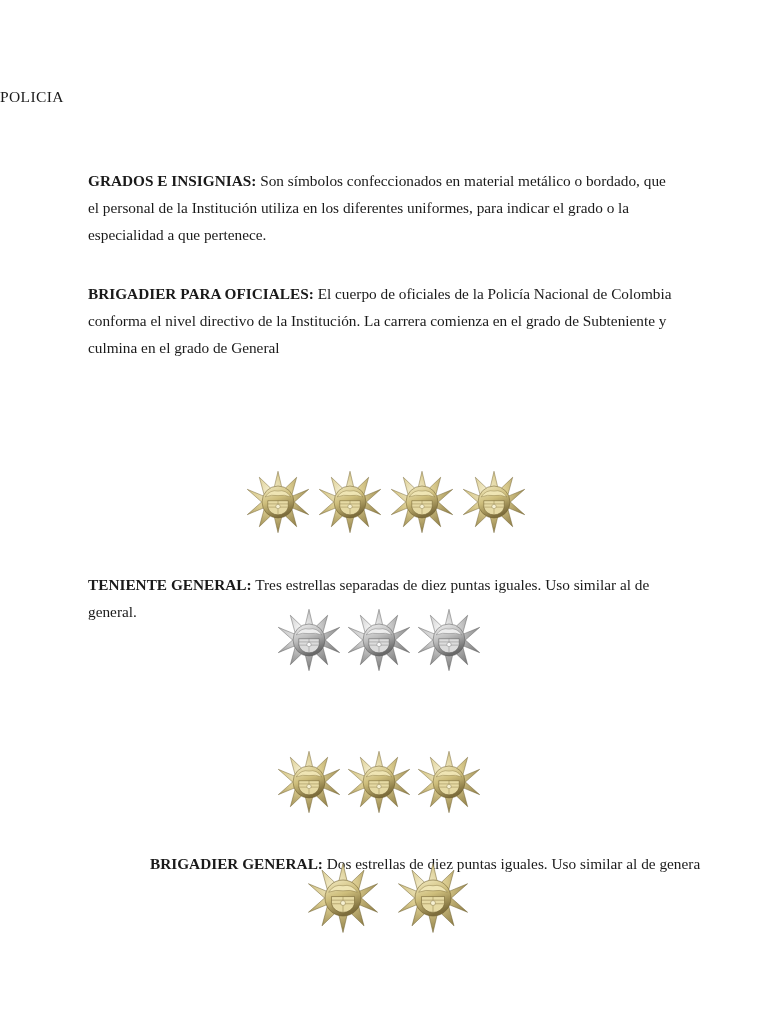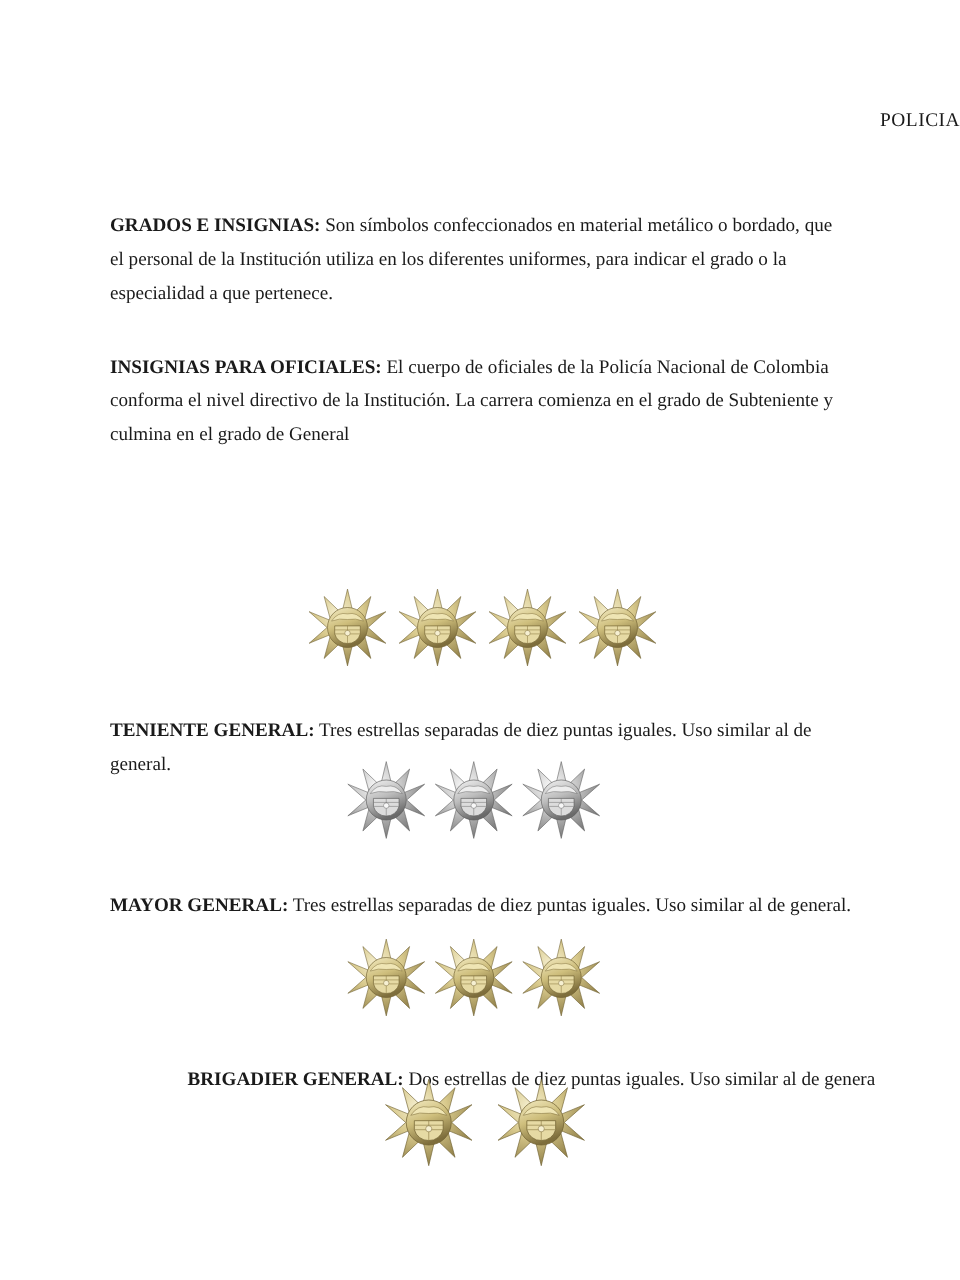--- a/index.html
+++ b/index.html
@@ -20,21 +20,21 @@
     width: 768px;
     height: 1024px;
     background: #ffffff;
     box-sizing: border-box;
   }
   .doc-title {
     position: absolute;
     left: 0;
     top: 88px;
     width: 768px;
-    text-align: right;
+    text-align: left;
     font-size: 15.5px;
     letter-spacing: 0.4px;
     font-weight: 400;
   }
   .para {
     position: absolute;
     left: 88px;
     width: 592px;
     font-size: 15.3px;
     line-height: 27px;
@@ -72,21 +72,21 @@
 
 <div class="page">
 
   <div class="doc-title">POLICIA</div>
 
   <p class="para p-grados">
     <b>GRADOS E INSIGNIAS:</b><span> Son símbolos confeccionados en material metálico o bordado, que el personal de la Institución utiliza en los diferentes uniformes, para indicar el grado o la especialidad a que pertenece.</span>
   </p>
 
   <p class="para p-oficiales">
-    <b>INSIGNIAS PARA OFICIALES:</b><span> El cuerpo de oficiales de la Policía Nacional de Colombia conforma el nivel directivo de la Institución. La carrera comienza en el grado de Subteniente y culmina en el grado de General</span>
+    <b>BRIGADIER PARA OFICIALES:</b><span> El cuerpo de oficiales de la Policía Nacional de Colombia conforma el nivel directivo de la Institución. La carrera comienza en el grado de Subteniente y culmina en el grado de General</span>
   </p>
 
 
 
   <div class="star-row row-general">
     <svg class="insignia" width="64" height="64" viewBox="0 0 100 100" aria-hidden="true">
       <defs>
         <radialGradient id="gGold" cx="38%" cy="32%" r="72%">
           <stop offset="0%" stop-color="#F6F0D2"></stop>
           <stop offset="45%" stop-color="#D8C98C"></stop>
@@ -167,23 +167,20 @@
     <svg class="insignia" width="64" height="64" viewBox="0 0 100 100" aria-hidden="true">
       <polygon fill="url(#gSil)" stroke="#5B5B5B" stroke-width="0.7" points="50,2 57.2,32.6 79.2,11.3 71,41.3 98,30.2 75.6,50 98,69.8 71,58.7 79.2,88.7 57.2,67.4 50,98 42.8,67.4 20.8,88.7 29,58.7 2,69.8 24.4,50 2,30.2 29,41.3 20.8,11.3 42.8,32.6"></polygon>
       <circle cx="50" cy="50" r="25" fill="url(#gSilCore)" stroke="#5B5B5B" stroke-width="0.8"></circle>
       <path d="M30 42 Q38 30 50 33 Q62 30 70 42 Q60 38 50 40 Q40 38 30 42 Z" fill="#EDEDED" stroke="#6A6A6A" stroke-width="0.6"></path>
       <path d="M34 48 h32 v10 a16 16 0 0 1 -16 12 a16 16 0 0 1 -16 -12 Z" fill="#DCDCDC" stroke="#5B5B5B" stroke-width="0.8"></path>
       <path d="M34 53 h32 M34 58 h32 M50 48 v22" stroke="#7A7A7A" stroke-width="0.7" fill="none"></path>
       <circle cx="50" cy="57" r="3.4" fill="#F7F7F7" stroke="#6A6A6A" stroke-width="0.6"></circle>
     </svg>
   </div>
 
-  <p class="para p-mayor">
-    <b>MAYOR GENERAL:</b><span> Tres estrellas separadas de diez puntas iguales. Uso similar al de general.</span>
-  </p>
 
   <div class="star-row row-mayor">
     <svg class="insignia" width="64" height="64" viewBox="0 0 100 100" aria-hidden="true">
       <polygon fill="url(#gGold)" stroke="#6E5F30" stroke-width="0.7" points="50,2 57.2,32.6 79.2,11.3 71,41.3 98,30.2 75.6,50 98,69.8 71,58.7 79.2,88.7 57.2,67.4 50,98 42.8,67.4 20.8,88.7 29,58.7 2,69.8 24.4,50 2,30.2 29,41.3 20.8,11.3 42.8,32.6"></polygon>
       <circle cx="50" cy="50" r="25" fill="url(#gGoldCore)" stroke="#6E5F30" stroke-width="0.8"></circle>
       <path d="M30 42 Q38 30 50 33 Q62 30 70 42 Q60 38 50 40 Q40 38 30 42 Z" fill="#EFE5B4" stroke="#7E6E3C" stroke-width="0.6"></path>
       <path d="M34 48 h32 v10 a16 16 0 0 1 -16 12 a16 16 0 0 1 -16 -12 Z" fill="#E6DAA4" stroke="#6E5F30" stroke-width="0.8"></path>
       <path d="M34 53 h32 M34 58 h32 M50 48 v22" stroke="#8D7C45" stroke-width="0.7" fill="none"></path>
       <circle cx="50" cy="57" r="3.4" fill="#F6F0D2" stroke="#7E6E3C" stroke-width="0.6"></circle>
     </svg>

